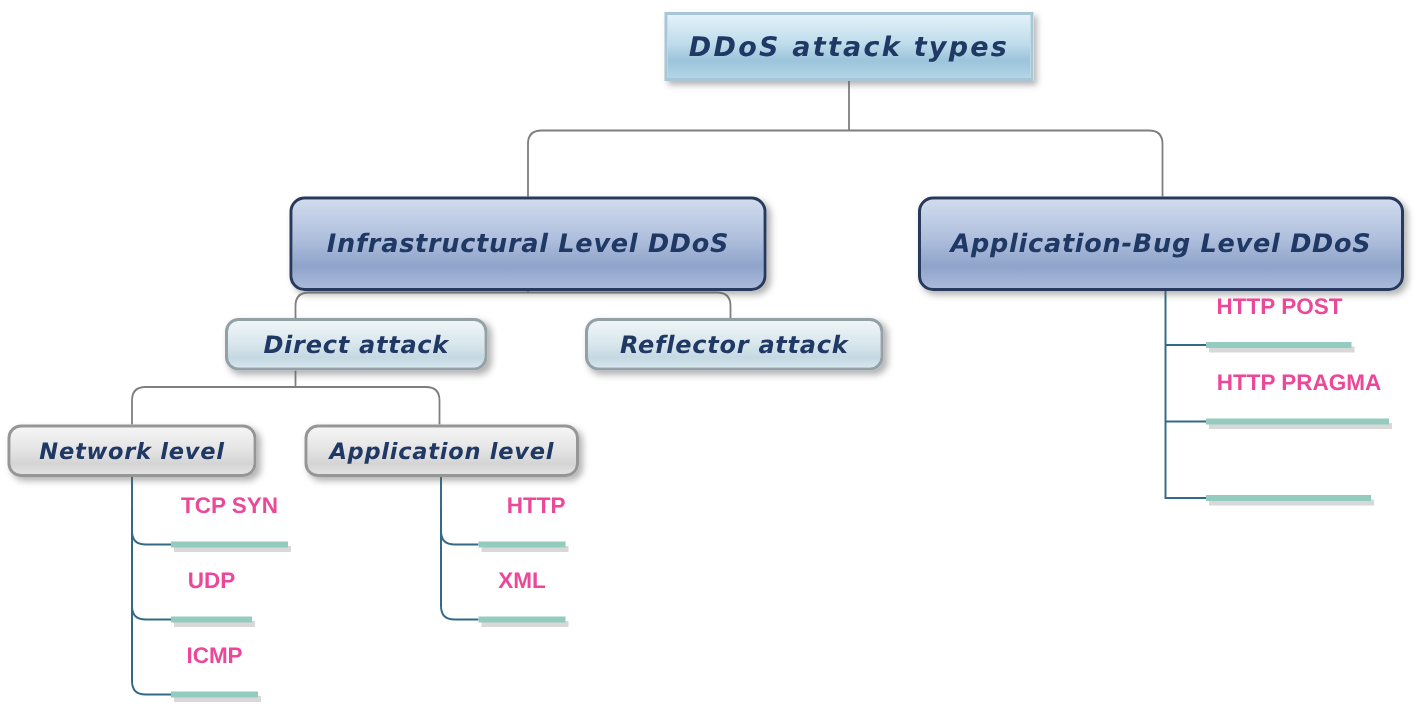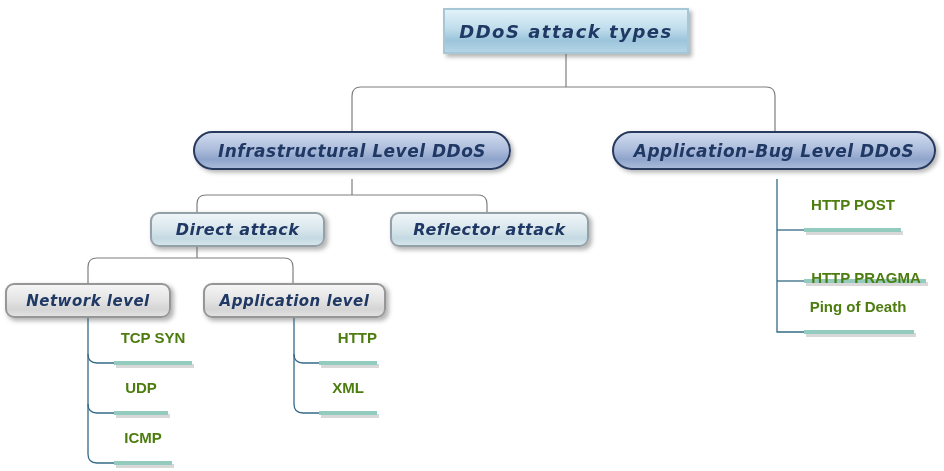--- a/index.html
+++ b/index.html
@@ -24,21 +24,21 @@
     text-align:center;
     box-shadow:2.5px 2.5px 4px rgba(90,90,90,0.45);
   }
   .node-root{
     left:443px;top:8px;width:246px;height:46px;border-radius:0;
     border:2px solid #A7C6D6;
     background:linear-gradient(180deg,#E2F2F9 0%,#BFDCEB 45%,#9CC4DB 72%,#B3D5E6 100%);
     font-size:18px;letter-spacing:1.5px;
   }
   .node-branch{
-    top:131px;height:39px;border-radius:20px;
+    top:131px;height:63px;border-radius:10px;
     border:2px solid #28395E;
     background:linear-gradient(180deg,#D0DBED 0%,#AEBEDC 45%,#8FA4CB 75%,#A9BAD9 100%);
     font-size:17px;letter-spacing:0.5px;
   }
   .node-infra{left:193px;width:318px;}
   .node-appbug{left:612px;width:324px;}
   .node-sub{
     top:212px;height:35px;border-radius:9px;
     border:2px solid #93A0A5;
     background:linear-gradient(180deg,#EFF5F8 0%,#D8E6EC 50%,#C4D9E2 78%,#D5E5EC 100%);
@@ -51,31 +51,31 @@
     border:2px solid #969696;
     background:linear-gradient(180deg,#F5F5F5 0%,#E3E3E3 50%,#D4D4D4 78%,#E2E2E2 100%);
     font-size:15px;letter-spacing:0.5px;
   }
   .node-network{left:5px;width:166px;}
   .node-applevel{left:203px;width:183px;}
   .leaf{
     position:absolute;
     font-family:"Liberation Sans",sans-serif;
     font-weight:bold;font-size:15px;
-    color:#4d7c0f;
+    color:#ec4899;
     text-align:center;
     white-space:nowrap;
   }
   .leaf-tcp-syn{left:110px;width:86px;top:329px;}
   .leaf-udp{left:112px;width:58px;top:379px;}
   .leaf-icmp{left:112px;width:62px;top:429px;}
   .leaf-http{left:319px;width:58px;top:329px;text-align:right;}
   .leaf-xml{left:319px;width:58px;top:379px;}
   .leaf-http-post{left:804px;width:98px;top:196px;}
-  .leaf-http-pragma{left:804px;width:124px;top:247px;margin-top:22px;}
+  .leaf-http-pragma{left:804px;width:124px;top:247px;}
   .leaf-ping-of-death{left:800px;width:116px;top:298px;}
 </style>
 </head>
 <body>
 
 <div id="stage">
 
   <svg id="connector-layer" width="944" height="471" viewBox="0 0 944 471" xmlns="http://www.w3.org/2000/svg">
 
     <g stroke="#7F7F7F" stroke-width="1.2" fill="none">
@@ -149,15 +149,14 @@
     <span>Application level</span>
   </div>
 
   <div class="leaf leaf-tcp-syn">TCP SYN</div>
   <div class="leaf leaf-udp">UDP</div>
   <div class="leaf leaf-icmp">ICMP</div>
   <div class="leaf leaf-http">HTTP</div>
   <div class="leaf leaf-xml">XML</div>
   <div class="leaf leaf-http-post">HTTP POST</div>
   <div class="leaf leaf-http-pragma">HTTP PRAGMA</div>
-  <div class="leaf leaf-ping-of-death">Ping of Death</div>
 
 </div>
 
 </body></html>

